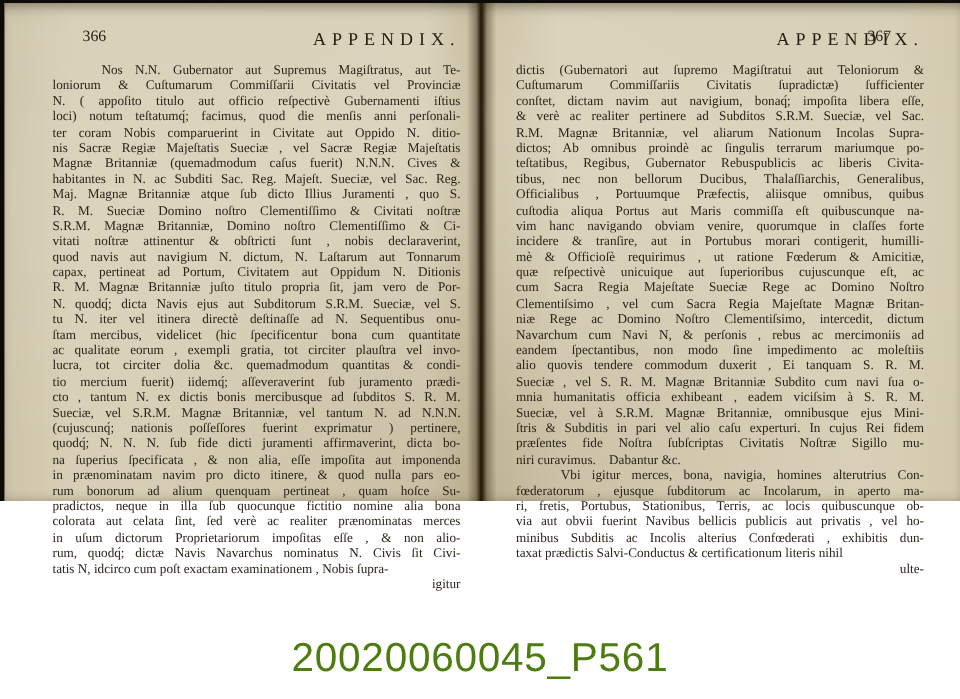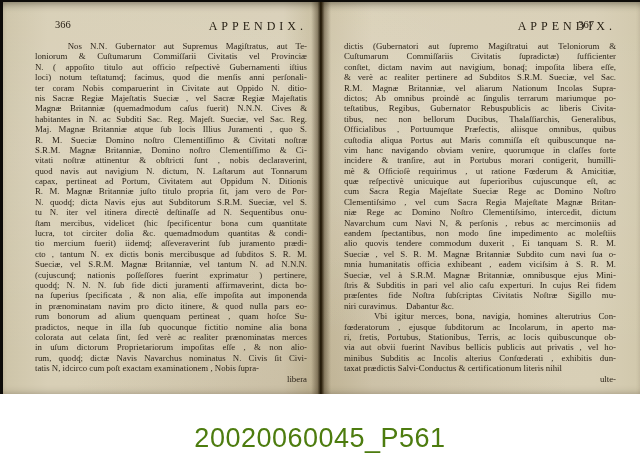--- a/index.html
+++ b/index.html
@@ -1,21 +1,21 @@
 <!DOCTYPE html>
 <html><head>
 <meta charset="utf-8">
 <style>
   html,body{margin:0;padding:0;}
   body{
     width:640px;height:466px;position:relative;overflow:hidden;
     font-family:"Liberation Serif", serif;background:#ffffff;
   }
   .stage{
-    position:absolute;left:0;top:0;width:640px;height:394px;
+    position:absolute;left:0;top:0;width:640px;height:334px;
     background:#0d0b08;
   }
   .paper{
     position:absolute;left:3px;top:2px;right:0;bottom:0;
     background:
       radial-gradient(ellipse at 17% 38%, rgba(255,255,255,0.10), rgba(255,255,255,0) 62%),
       radial-gradient(ellipse at 82% 40%, rgba(255,255,255,0.08), rgba(255,255,255,0) 62%),
       radial-gradient(ellipse at 50% 105%, rgba(120,98,60,0.18), rgba(120,98,60,0) 55%),
       linear-gradient(90deg,#cdc4a8 0%,#d8cfb6 7%,#d9d0b8 44%,#cbc1a4 48%,#d0c6aa 52%,#dad1b9 58%,#d8cfb6 93%,#d1c8ac 100%);
     box-shadow: inset 0 7px 9px -6px rgba(30,22,10,0.55), inset 0 -5px 8px -6px rgba(60,46,24,0.45);
@@ -68,46 +68,47 @@
       </header>
       <div class="pbody">
           <div class="tline">&nbsp;&nbsp;&nbsp;&nbsp;Nos N.N. Gubernator aut Supremus Magiſtratus, aut Te-</div>
           <div class="tline">loniorum &amp; Cuſtumarum Commiſſarii Civitatis vel Provinciæ</div>
           <div class="tline">N. ( appoſito titulo aut officio reſpectivè Gubernamenti iſtius</div>
           <div class="tline">loci) notum teſtatumq́; facimus, quod die menſis anni perſonali-</div>
           <div class="tline">ter coram Nobis comparuerint in Civitate aut Oppido N. ditio-</div>
           <div class="tline">nis Sacræ Regiæ Majeſtatis Sueciæ , vel Sacræ Regiæ Majeſtatis</div>
           <div class="tline">Magnæ Britanniæ (quemadmodum caſus fuerit) N.N.N. Cives &amp;</div>
           <div class="tline">habitantes in N. ac Subditi Sac. Reg. Majeſt. Sueciæ, vel Sac. Reg.</div>
-          <div class="tline">Maj. Magnæ Britanniæ atque ſub locis Illius Juramenti , quo S.</div>
+          <div class="tline">Maj. Magnæ Britanniæ atque ſub dicto Illius Juramenti , quo S.</div>
           <div class="tline">R. M. Sueciæ Domino noſtro Clementiſſimo &amp; Civitati noſtræ</div>
           <div class="tline">S.R.M. Magnæ Britanniæ, Domino noſtro Clementiſſimo &amp; Ci-</div>
           <div class="tline">vitati noſtræ attinentur &amp; obſtricti ſunt , nobis declaraverint,</div>
           <div class="tline">quod navis aut navigium N. dictum, N. Laſtarum aut Tonnarum</div>
           <div class="tline">capax, pertineat ad Portum, Civitatem aut Oppidum N. Ditionis</div>
           <div class="tline">R. M. Magnæ Britanniæ juſto titulo propria ſit, jam vero de Por-</div>
           <div class="tline">N. quodq́; dicta Navis ejus aut Subditorum S.R.M. Sueciæ, vel S.</div>
           <div class="tline">tu N. iter vel itinera directè deſtinaſſe ad N.  Sequentibus onu-</div>
           <div class="tline">ſtam mercibus, videlicet (hic ſpecificentur bona cum quantitate</div>
+          <div class="tline">ac qualitate eorum , exempli gratia, tot circiter plauſtra vel invo-</div>
           <div class="tline">lucra, tot circiter dolia &amp;c.  quemadmodum quantitas &amp; condi-</div>
           <div class="tline">tio mercium fuerit) iidemq́; aſſeveraverint ſub juramento prædi-</div>
           <div class="tline">cto , tantum N. ex dictis bonis mercibusque ad ſubditos S. R. M.</div>
           <div class="tline">Sueciæ, vel S.R.M. Magnæ Britanniæ, vel tantum N. ad N.N.N.</div>
           <div class="tline">(cujuscunq́; nationis poſſeſſores fuerint exprimatur ) pertinere,</div>
           <div class="tline">quodq́; N. N. N. ſub fide dicti juramenti affirmaverint, dicta bo-</div>
           <div class="tline">na ſuperius ſpecificata , &amp; non alia, eſſe impoſita aut imponenda</div>
           <div class="tline">in prænominatam navim pro dicto itinere, &amp; quod nulla pars eo-</div>
           <div class="tline">rum bonorum ad alium quenquam pertineat ,  quam hoſce Su-</div>
           <div class="tline">pradictos, neque in illa ſub quocunque fictitio nomine alia bona</div>
           <div class="tline">colorata aut celata ſint, ſed verè ac realiter prænominatas merces</div>
           <div class="tline">in uſum dictorum Proprietariorum impoſitas eſſe , &amp; non alio-</div>
           <div class="tline">rum, quodq́; dictæ Navis Navarchus nominatus N. Civis ſit Civi-</div>
           <div class="tline pend">tatis N, idcirco cum poſt exactam examinationem , Nobis ſupra-</div>
         </div>
-      <div class="catchword">libera</div>
+      <div class="catchword">igitur</div>
     </section>
 
     <section class="page right">
       <header class="phead">
         <span class="pnum">367</span>
         <span class="ptitle">APPENDIX.</span>
       </header>
       <div class="pbody">
           <div class="tline">dictis (Gubernatori aut ſupremo Magiſtratui aut Teloniorum &amp;</div>
           <div class="tline">Cuſtumarum Commiſſariis Civitatis ſupradictæ)  ſufficienter</div>

